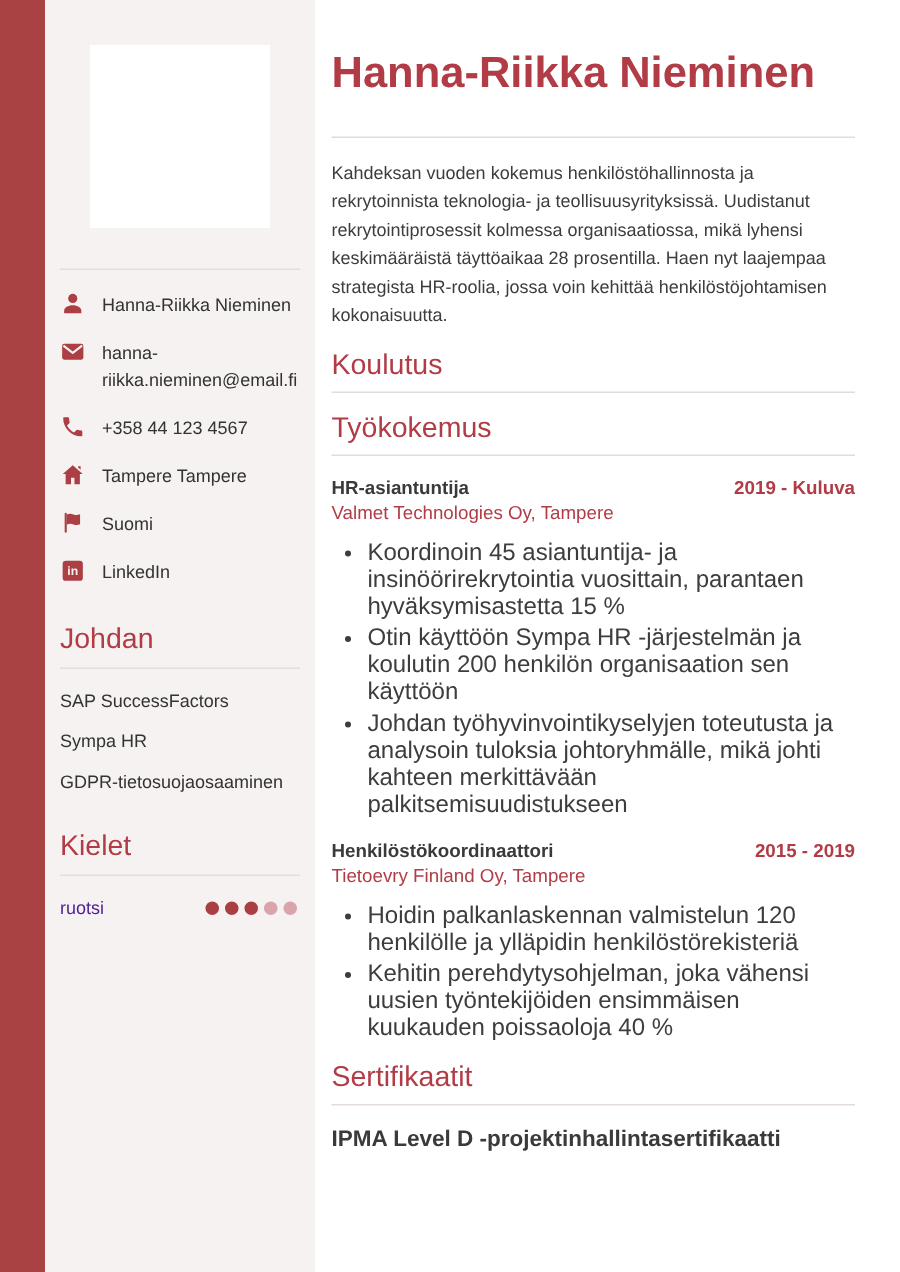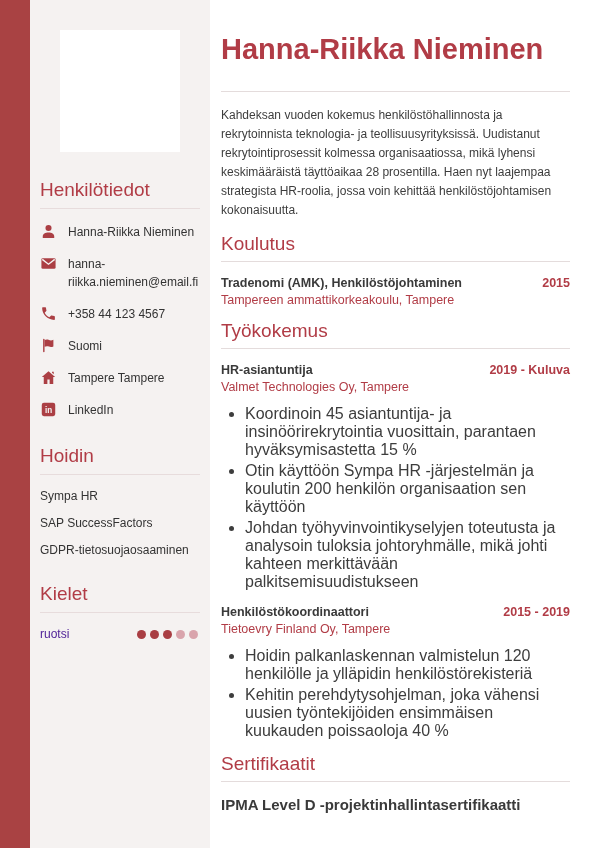--- a/index.html
+++ b/index.html
@@ -57,21 +57,20 @@
 </head>
 <body>
 
 <div class="page">
 
   <div class="red-strip"></div>
 
   <aside class="sidebar">
     <div class="photo"></div>
 
-    <h2 class="side-heading">Henkilötiedot</h2>
     <hr class="side-hr">
 
     <div class="contact-item">
       <span class="cicon">
         <svg viewBox="0 0 24 24" fill="#ab3f44">
             <circle cx="12" cy="7" r="4.3"></circle>
             <path d="M12 13.4c-4.5 0-8.1 2.3-8.1 5.2V21h16.2v-2.4c0-2.9-3.6-5.2-8.1-5.2z"></path>
           </svg>
       </span>
       <span class="ctext">Hanna-Riikka Nieminen</span>
@@ -92,51 +91,51 @@
         <svg viewBox="0 0 24 24" fill="#ab3f44">
             <path d="M6.62 10.79c1.44 2.83 3.76 5.14 6.59 6.59l2.2-2.2c.27-.27.67-.36 1.02-.24 1.12.37 2.33.57 3.57.57.55 0 1 .45 1 1V20c0 .55-.45 1-1 1-9.39 0-17-7.61-17-17 0-.55.45-1 1-1h3.5c.55 0 1 .45 1 1 0 1.25.2 2.45.57 3.57.11.35.03.74-.25 1.02l-2.2 2.2z"></path>
           </svg>
       </span>
       <span class="ctext">+358 44 123 4567</span>
     </div>
 
     <div class="contact-item">
       <span class="cicon">
         <svg viewBox="0 0 24 24" fill="#ab3f44">
+            <path d="M12 3 2.6 11.2h2.7V21h5.1v-6.1h3.2V21h5.1v-9.8h2.7zM17 5.2V4h2.4v3.3z"></path>
+          </svg>
+      </span>
+      <span class="ctext">Tampere Tampere</span>
+    </div>
+
+    <div class="contact-item">
+      <span class="cicon">
+        <svg viewBox="0 0 24 24" fill="#ab3f44">
             <rect x="4.4" y="2.6" width="2" height="18.8" rx="1"></rect>
             <path d="M6.4 4.3c2.3-1 4.3-1 6.3-.1 1.9.85 3.8.8 6.2-.15v9.4c-2.4.95-4.3.95-6.2.1-2-.9-4-.85-6.3.15z"></path>
           </svg>
       </span>
       <span class="ctext">Suomi</span>
-    </div>
-
-    <div class="contact-item">
-      <span class="cicon">
-        <svg viewBox="0 0 24 24" fill="#ab3f44">
-            <path d="M12 3 2.6 11.2h2.7V21h5.1v-6.1h3.2V21h5.1v-9.8h2.7zM17 5.2V4h2.4v3.3z"></path>
-          </svg>
-      </span>
-      <span class="ctext">Tampere Tampere</span>
     </div>
 
     <div class="contact-item">
       <span class="cicon">
         <svg viewBox="0 0 24 24">
             <rect x="2.5" y="2.5" width="19" height="19" rx="3" fill="#ab3f44"></rect>
             <text x="12" y="16.4" text-anchor="middle" font-size="11.5" font-weight="bold" fill="#f5f2f1" font-family="Liberation Sans, sans-serif">in</text>
           </svg>
       </span>
       <span class="ctext">LinkedIn</span>
     </div>
 
     <div class="side-section">
-      <h2 class="side-heading">Hoidin</h2>
+      <h2 class="side-heading">Johdan</h2>
       <hr class="side-hr">
+      <div class="skill">SAP SuccessFactors</div>
       <div class="skill">Sympa HR</div>
-      <div class="skill">SAP SuccessFactors</div>
       <div class="skill">GDPR-tietosuojaosaaminen</div>
     </div>
 
     <div class="side-section">
       <h2 class="side-heading">Kielet</h2>
       <hr class="side-hr">
       <div class="lang-row">
         <span class="lang-name">ruotsi</span>
         <span class="dots">
             <span class="dot filled"></span>
@@ -153,27 +152,20 @@
     <h1 class="name">Hanna-Riikka Nieminen</h1>
 
     <section class="section">
       <hr class="main-hr">
       <p class="summary-text">Kahdeksan vuoden kokemus henkilöstöhallinnosta ja rekrytoinnista teknologia- ja teollisuusyrityksissä. Uudistanut rekrytointiprosessit kolmessa organisaatiossa, mikä lyhensi keskimääräistä täyttöaikaa 28 prosentilla. Haen nyt laajempaa strategista HR-roolia, jossa voin kehittää henkilöstöjohtamisen kokonaisuutta.</p>
     </section>
 
     <section class="section">
       <h2 class="section-heading">Koulutus</h2>
       <hr class="main-hr">
-      <div class="entry">
-        <div class="entry-head">
-          <span class="entry-title">Tradenomi (AMK), Henkilöstöjohtaminen</span>
-          <span class="entry-date">2015</span>
-        </div>
-        <div class="entry-sub">Tampereen ammattikorkeakoulu, Tampere</div>
-      </div>
     </section>
 
     <section class="section">
       <h2 class="section-heading">Työkokemus</h2>
       <hr class="main-hr">
 
       <div class="entry">
         <div class="entry-head">
           <span class="entry-title">HR-asiantuntija</span>
           <span class="entry-date">2019 - Kuluva</span>

